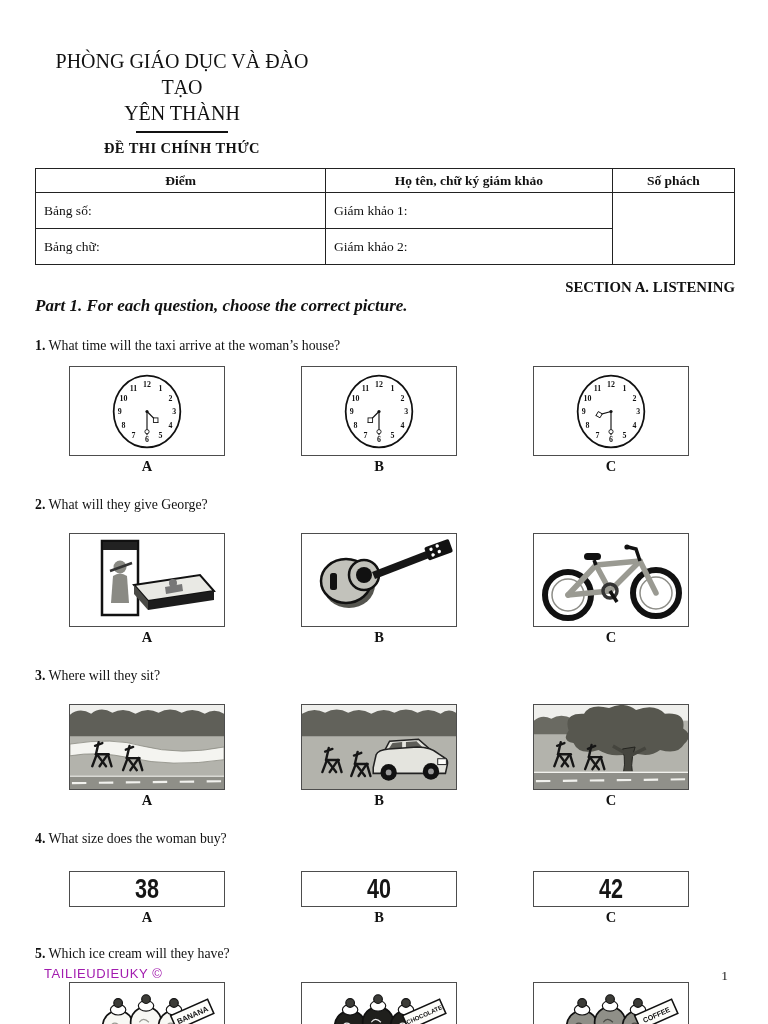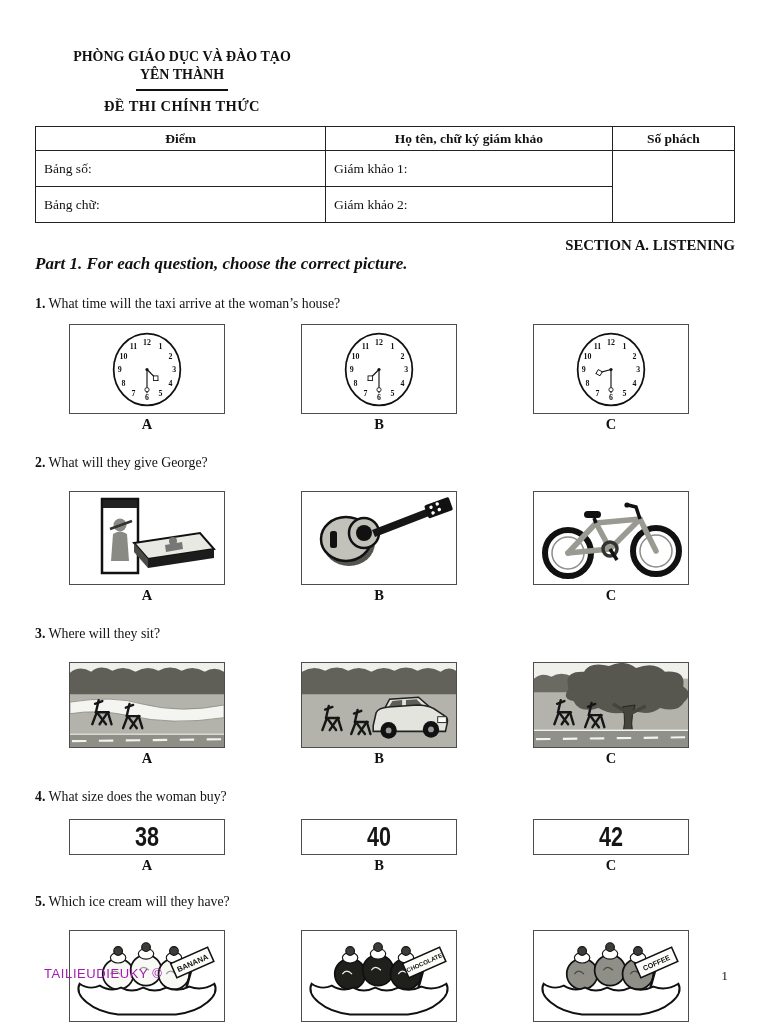--- a/index.html
+++ b/index.html
@@ -4,21 +4,21 @@
 <style>
   html,body{margin:0;padding:0;background:#fff;}
   body{width:768px;height:1024px;position:relative;overflow:hidden;
        font-family:"Liberation Serif","DejaVu Serif",serif;color:#111;}
   .page{padding:44px 33px 0 35px;}
 
   
   .hdr{display:flex;align-items:flex-start;}
   .hdr-left{width:42%;text-align:center;padding-top:4px;}
   .hdr-right{width:58%;text-align:center;}
-  .h-b{font-weight:bold;font-size:14px;line-height:1.3;}
+  .h-b{font-weight:normal;font-size:20px;line-height:1.3;}
   .h-b2{font-weight:bold;font-size:13.5px;line-height:1.35;}
   .rule-sm{width:92px;height:2px;background:#111;margin:5px auto 7px;}
   .exam-label{font-weight:bold;font-size:14.5px;letter-spacing:.4px;}
   .time-line{font-style:italic;font-size:13.2px;margin-top:1px;}
   .rule-lg{width:330px;height:2.2px;background:#111;margin:2px auto 0;}
 
   
   table.score{width:100%;border-collapse:collapse;margin-top:11px;font-size:13.5px;}
   table.score td{border:1.6px solid #222;}
   table.score .th{font-weight:bold;text-align:center;height:21px;}
@@ -35,21 +35,21 @@
   .opt-row{display:flex;padding-left:34px;gap:76px;margin-top:12px;}
   .opt{width:156px;flex:0 0 auto;text-align:center;}
   .box{border:1.6px solid #4d4d4d;background:#fff;display:flex;
        align-items:center;justify-content:center;overflow:hidden;}
   .h-clock{height:88px;} .h-pic{height:92px;} .h-scene{height:84px;padding:0;}
   .h-size{height:34px;} .h-ice{height:90px;}
   .opt .lbl{font-weight:bold;font-size:14.5px;margin-top:2px;}
   .size-num{font-family:"Liberation Sans","DejaVu Sans",sans-serif;
             font-weight:700;font-size:27px;transform:scaleX(.8);color:#161616;}
   .scene-svg{width:100%;height:100%;display:block;}
-  .mt-lg{margin-top:20px;} .mt-xl{margin-top:14px;}
+  .mt-lg{margin-top:20px;} .mt-xl{margin-top:24px;}
 
   
   .watermark{position:absolute;left:44px;top:966px;
              font-family:"Liberation Sans","DejaVu Sans",sans-serif;
              font-size:13px;color:#a21caf;letter-spacing:.6px;}
   .pagenum{position:absolute;right:40px;top:968px;font-size:13.5px;color:#222;}
 </style>
 </head>
 <body>
 

